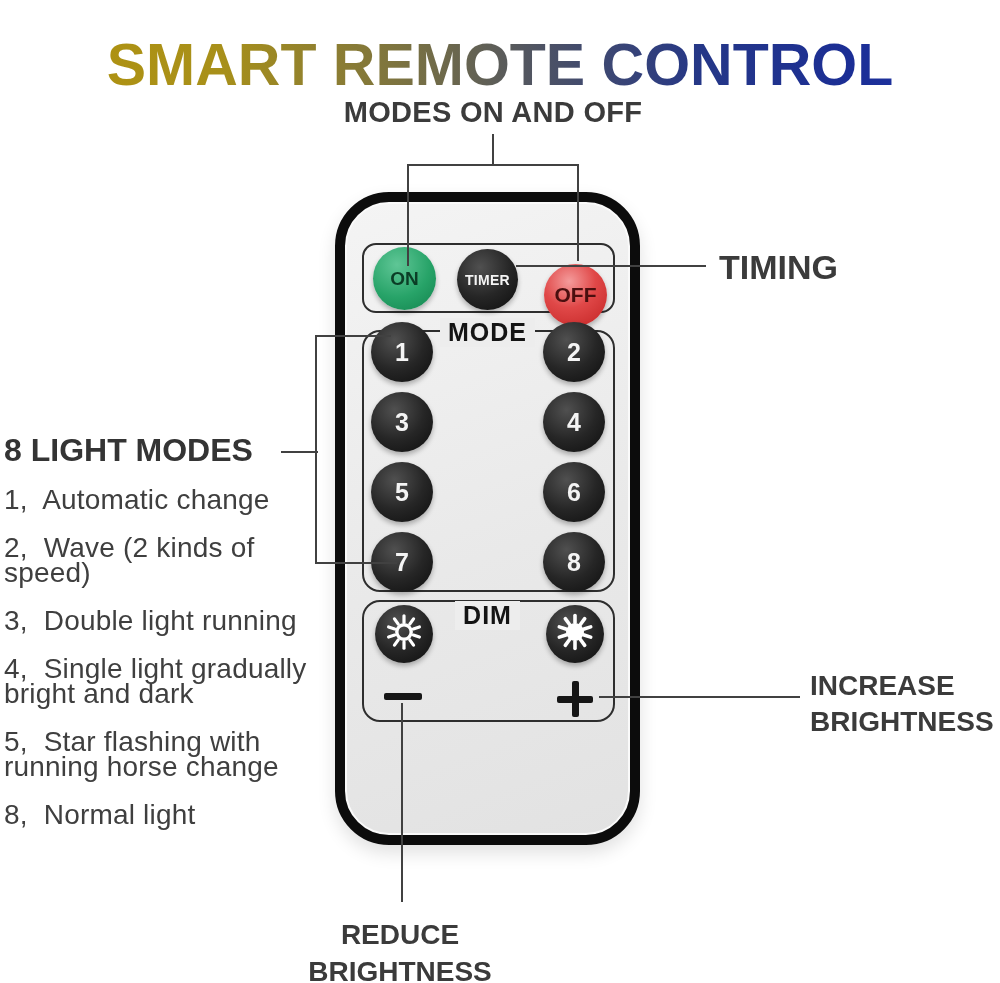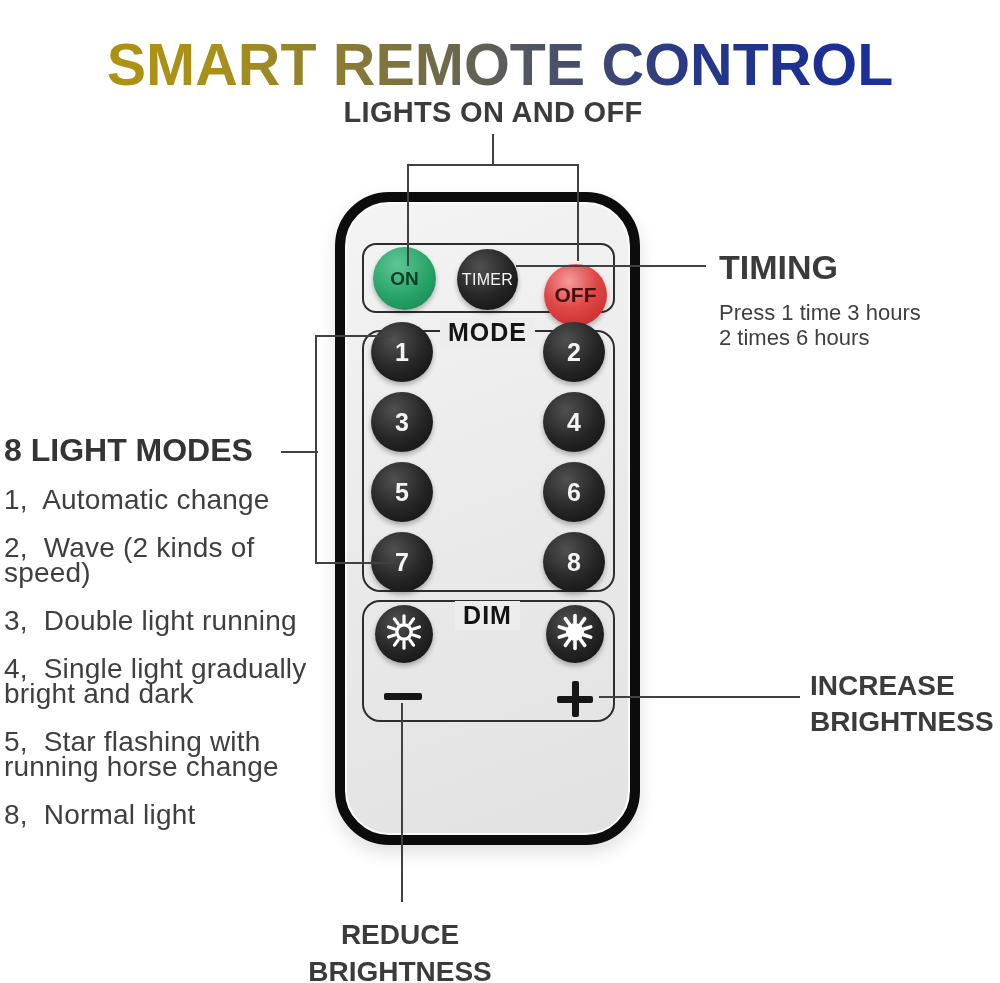--- a/index.html
+++ b/index.html
@@ -45,21 +45,21 @@
                     font-size:25px;font-weight:700;letter-spacing:1px;color:#141414;}
   .panel-label.mode-label{top:116px;}
   .panel-label.dim-label{top:399px;}
 
   .rbtn{position:absolute;border-radius:50%;display:flex;align-items:center;justify-content:center;
         box-shadow:0 3px 5px rgba(0,0,0,.28);z-index:10;}
   .rbtn.dark{background:radial-gradient(circle at 38% 30%,#505050 0%,#262626 52%,#0d0d0d 100%);color:#f4f4f4;}
   .btn-on{left:28px;top:45px;width:63px;height:63px;
           background:radial-gradient(circle at 38% 28%,#5fc696 0%,#27a368 55%,#12824d 100%);
           color:#0b3d26;font-size:19px;font-weight:700;}
-  .btn-timer{left:112px;top:47px;width:61px;height:61px;font-size:16px;font-weight:400;letter-spacing:.3px;text-align:right;}
+  .btn-timer{left:112px;top:47px;width:61px;height:61px;font-size:14px;font-weight:700;letter-spacing:.3px;text-align:right;}
   .btn-off{left:199px;top:62px;width:63px;height:62px;
            background:radial-gradient(circle at 40% 28%,#f49b9b 0%,#e04848 45%,#c22323 100%);
            color:#4a0f0f;font-size:21px;font-weight:700;}
   .mode-btn{width:62px;height:60px;font-size:25px;font-weight:700;}
   .sun-btn{width:58px;height:58px;}
   .sun-btn.left{left:30px;top:403px;}
   .sun-btn.right{left:201px;top:403px;}
 
   .minus-btn{position:absolute;left:39px;top:491px;width:38px;height:7px;background:#161616;
              border-radius:2px;z-index:10;}
@@ -69,21 +69,21 @@
   .plus-btn::after{content:"";position:absolute;left:14.5px;top:0;width:7px;height:36px;
                    background:#161616;border-radius:2px;}
 </style>
 </head>
 <body>
 
 <div class="page">
 
   <h1 class="title">SMART REMOTE CONTROL</h1>
 
-  <div class="lights-label">LIGHTS ON AND OFF</div>
+  <div class="lights-label">MODES ON AND OFF</div>
 
   <div class="line" style="left:492px;top:134px;width:2px;height:32px;"></div>
   <div class="line" style="left:407px;top:164px;width:172px;height:2px;"></div>
   <div class="line" style="left:407px;top:164px;width:2px;height:102px;"></div>
   <div class="line" style="left:577px;top:164px;width:2px;height:97px;"></div>
   <div class="line" style="left:516px;top:265px;width:190px;height:2px;"></div>
   <div class="line" style="left:281px;top:451px;width:37px;height:2px;"></div>
   <div class="line" style="left:315px;top:335px;width:2px;height:229px;"></div>
   <div class="line" style="left:315px;top:335px;width:76px;height:2px;"></div>
   <div class="line" style="left:315px;top:562px;width:82px;height:2px;"></div>
@@ -173,22 +173,20 @@
       </div>
       <div class="rbtn dark mode-btn" style="left: 26px; top: 330px;">
         <span>7</span>
       </div>
       <div class="rbtn dark mode-btn" style="left: 198px; top: 330px;">
         <span>8</span>
       </div>
     </div>
 
   <div class="timing-head">TIMING</div>
-  <div class="timing-body">Press 1 time 3 hours
-2 times 6 hours</div>
   <div class="increase-label">INCREASE BRIGHTNESS</div>
 
   <div class="modes-head">8 LIGHT MODES</div>
   <div class="modes-list">
       <div class="mode-item">1,&nbsp; Automatic change</div>
       <div class="mode-item">2,&nbsp; Wave (2 kinds of speed)</div>
       <div class="mode-item">3,&nbsp; Double light running</div>
       <div class="mode-item">4,&nbsp; Single light gradually
 bright and dark</div>
       <div class="mode-item">5,&nbsp; Star flashing with

